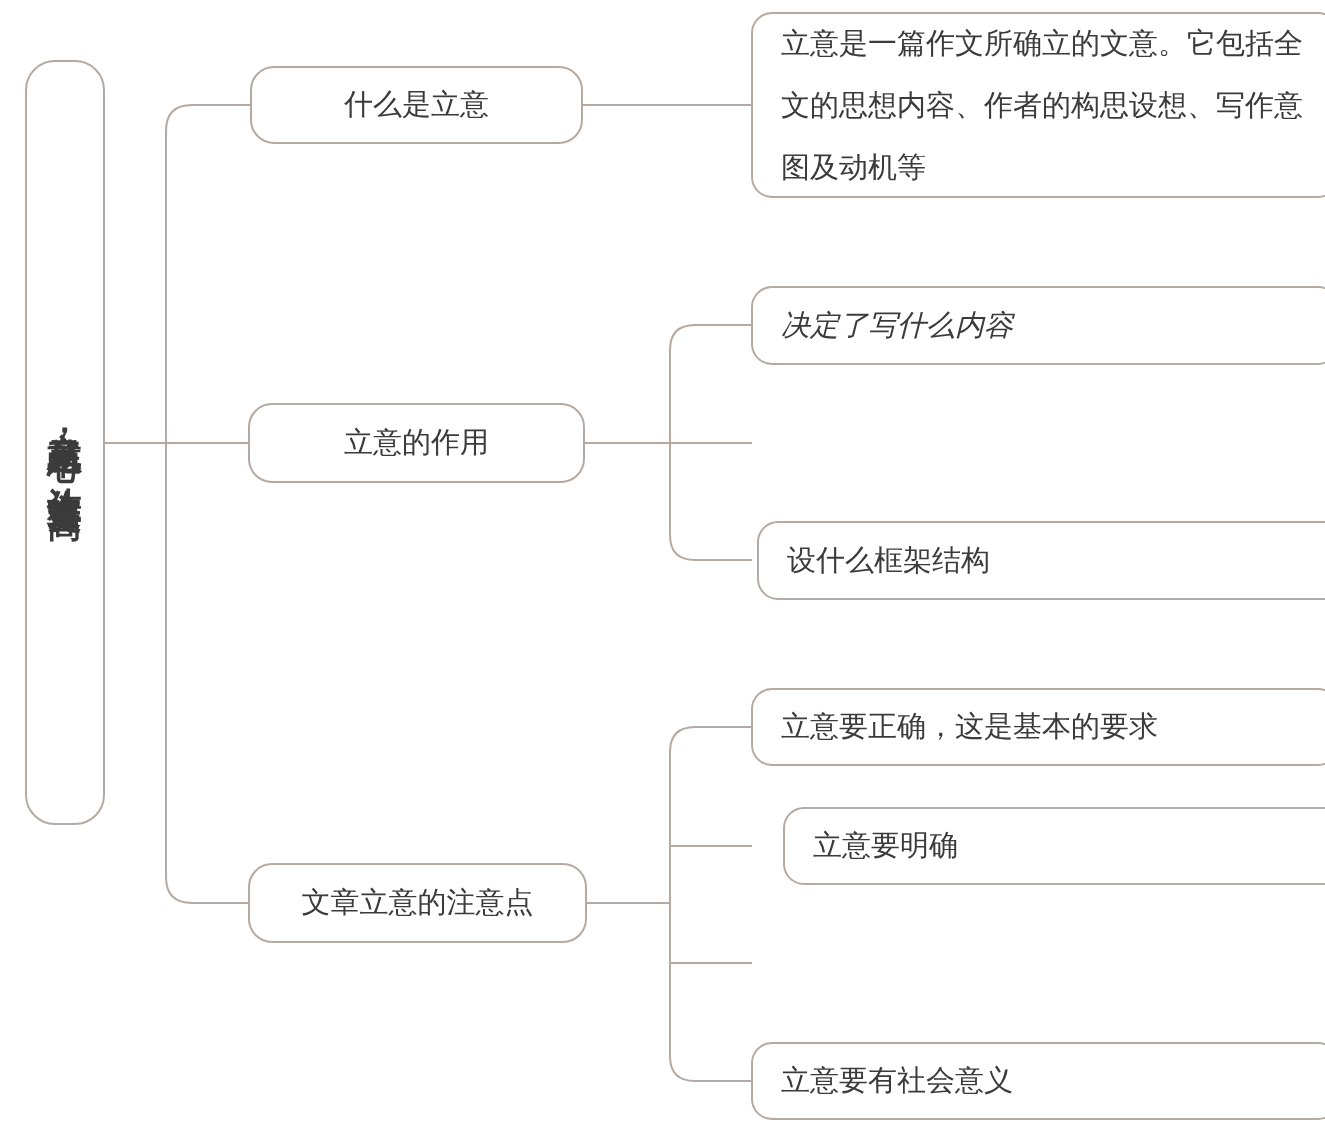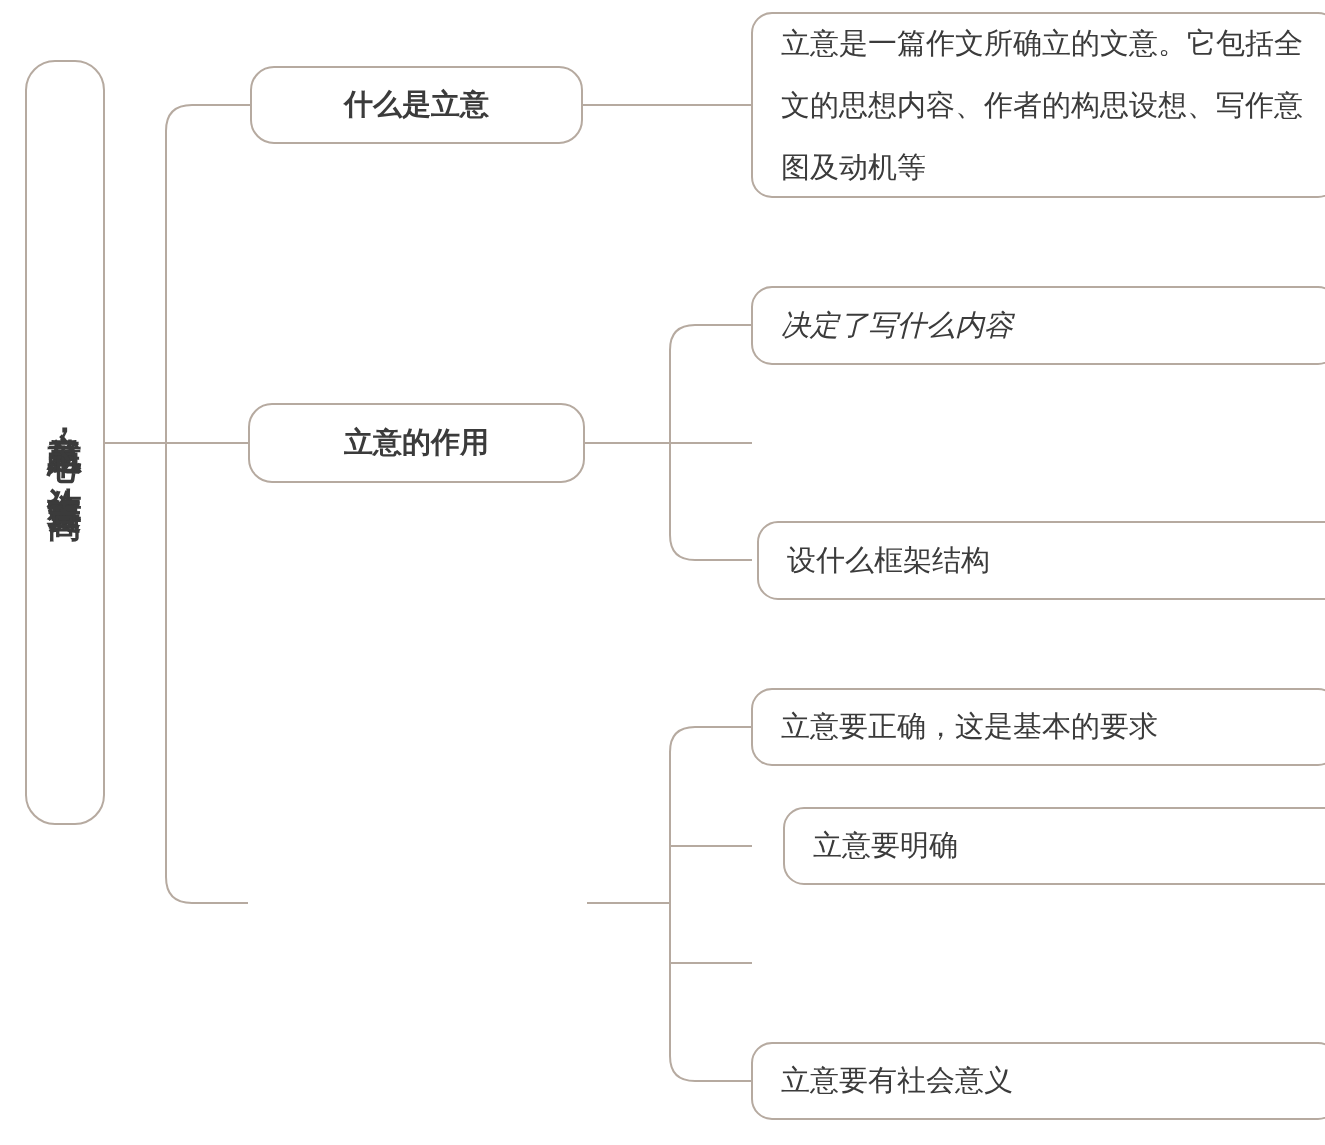--- a/index.html
+++ b/index.html
@@ -41,21 +41,21 @@
     border-radius:30px;
     justify-content:center;
     writing-mode:vertical-lr;
     text-orientation:upright;
     font-weight:bold;
     font-size:34px;
     letter-spacing:3px;
   }
   .branch{
     justify-content:center;
-    font-weight:bold;
+    font-weight:normal;
     font-size:29px;
     border-radius:24px;
   }
   .branch-1{left:250px;top:66px;width:333px;height:78px;}
   .branch-2{left:248px;top:403px;width:337px;height:80px;}
   .branch-3{left:248px;top:863px;width:339px;height:80px;}
   .leaf{
     left:751px;
     width:588px;
     font-size:29px;
@@ -96,20 +96,21 @@
     <path d="M752 727 H695 Q670 727 670 752 V1056 Q670 1081 695 1081 H752"></path>
 
     <path d="M670 846 H752"></path>
     <path d="M670 963 H752"></path>
   </svg>
 
   <div class="node root">立意就是中心，让作文站得更高</div>
 
   <div class="node branch branch-1">什么是立意</div>
   <div class="node branch branch-2">立意的作用</div>
+  <div class="node branch branch-3">文章立意的注意点</div>
 
   <div class="node leaf leaf-big">立意是一篇作文所确立的文意。它包括全文的思想内容、作者的构思设想、写作意图及动机等</div>
 
   <div class="node leaf leaf-2-1">决定了写什么内容</div>
   <div class="node leaf leaf-2-3">设什么框架结构</div>
 
   <div class="node leaf leaf-3-1">立意要正确，这是基本的要求</div>
   <div class="node leaf leaf-3-2">立意要明确</div>
   <div class="node leaf leaf-3-4">立意要有社会意义</div>
 

